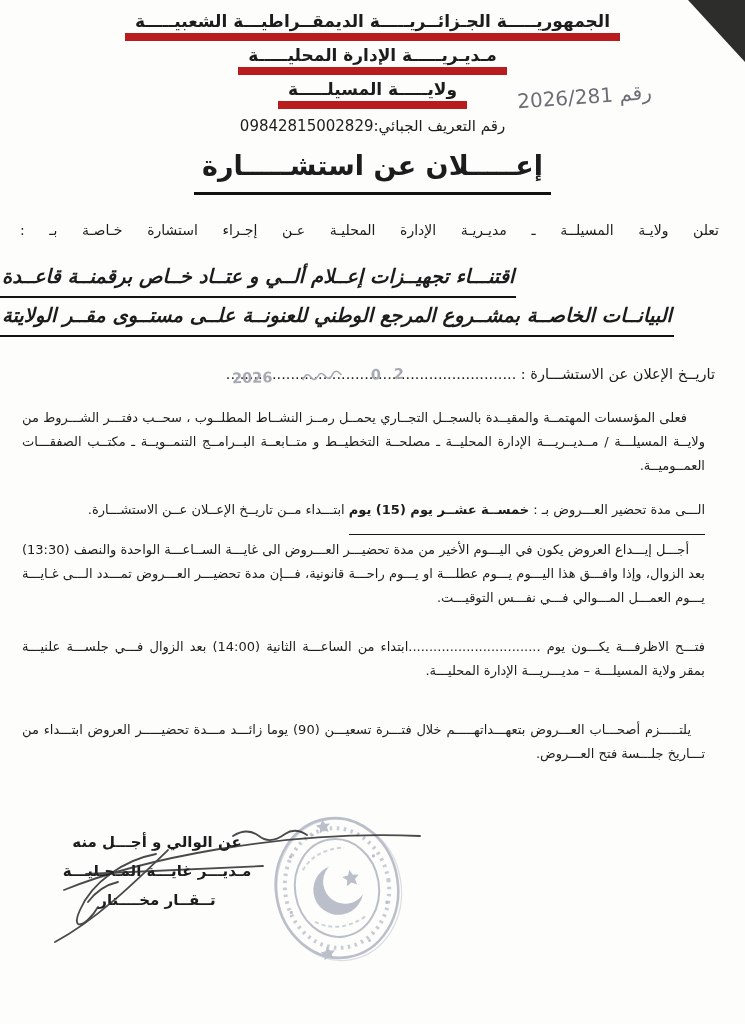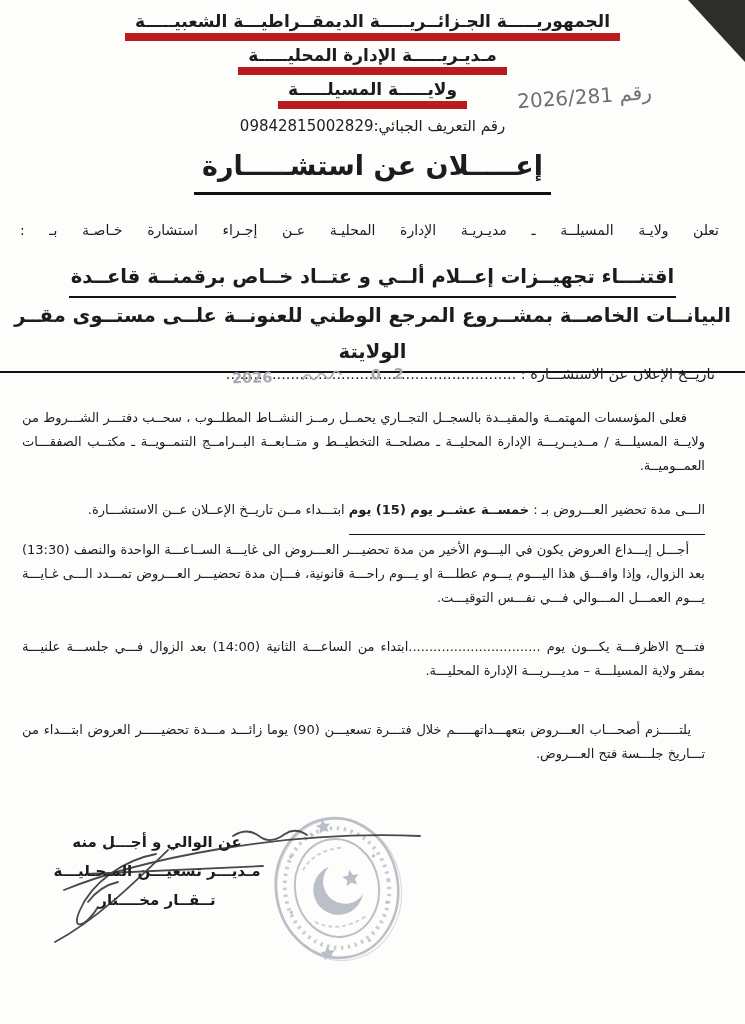--- a/index.html
+++ b/index.html
@@ -38,21 +38,21 @@
   .doc-title{position:absolute;top:150px;left:0;right:0;text-align:center;}
   .doc-title span{
     display:inline-block;font-size:27px;font-weight:bold;
     border-bottom:3px solid #111;padding:0 8px 11px;letter-spacing:.5px;
   }
   .intro-line{
     position:absolute;top:219px;right:26px;left:20px;
     font-size:14px;text-align:justify;text-align-last:justify;
     line-height:22px;
   }
-  .subject{position:absolute;top:259px;left:0;right:0;text-align:center;line-height:36px;}
+  .subject{position:absolute;top:259px;left:0;right:0;text-align:left;line-height:36px;font-style:italic;}
   .subject span{
     display:inline-block;font-weight:bold;font-size:19.5px;
     border-bottom:2px solid #131313;padding:0 2px 1px;
   }
   .date-line{
     position:absolute;top:366px;right:30px;left:24px;
     font-size:14.5px;text-align:right;white-space:nowrap;overflow:hidden;
   }
   .date-line .dots{letter-spacing:1px;}
   .date-stamp{
@@ -133,21 +133,21 @@
   <div class="para p-deadline"><span class="u">الـــى مدة تحضير العـــروض بـ : </span><span class="u b">خمســة عشــر يوم (15) يوم</span><span> ابتـــداء مــن تاريــخ الإعــلان عــن الاستشـــارة.</span></div>
 
   <div class="para p-deposit">أجـــل إيـــداع العروض يكون في اليـــوم الأخير من مدة تحضيـــر العـــروض الى غايـــة الســاعـــة الواحدة والنصف (13:30) بعد الزوال، وإذا وافـــق هذا اليـــوم يـــوم عطلـــة او يـــوم راحـــة قانونية، فـــإن مدة تحضيـــر العـــروض تمـــدد الـــى غـايـــة يـــوم العمـــل المـــوالي فـــي نفـــس التوقيـــت.</div>
 
   <div class="para p-opening"><span>فتـــح الاظرفـــة يكـــون يوم </span><span class="dots">................................</span><span>ابتداء من الساعـــة الثانية (14:00) بعد الزوال فـــي جلســـة علنيـــة بمقر ولاية المسيلـــة – مديـــريـــة الإدارة المحليـــة.</span></div>
 
   <div class="para p-commitment">يلتـــــزم أصحـــاب العـــروض بتعهـــداتهـــــم خلال فتـــرة تسعيـــن (90) يوما زائـــد مـــدة تحضيـــــر العروض ابتـــداء من تـــاريخ جلـــسة فتح العـــروض.</div>
 
   <div class="signature">
     <div class="s1">عن الوالي و أجـــل منه</div>
-    <div class="s2">مـديـــر تسعيـــن المـحـليـــة</div>
+    <div class="s2">مـديـــر غايـــة المـحـليـــة</div>
     <div class="s3">تــقــار مخــــتار</div>
   </div>
 
   <svg class="stamp-svg" viewBox="0 0 142 156">
     <g transform="rotate(-9 71 78)" stroke="#848da1" fill="none" opacity="0.55">
       <ellipse cx="71" cy="78" rx="61" ry="70" stroke-width="2.6"></ellipse>
       <ellipse cx="73" cy="80" rx="62" ry="71" stroke-width="1.2" opacity="0.5"></ellipse>
       <ellipse cx="71" cy="78" rx="42" ry="49" stroke-width="2"></ellipse>
       <ellipse cx="71" cy="78" rx="52" ry="60" stroke-width="4" stroke-dasharray="2.5 4.5" opacity="0.8"></ellipse>
       <g stroke="none" fill="#848da1">

